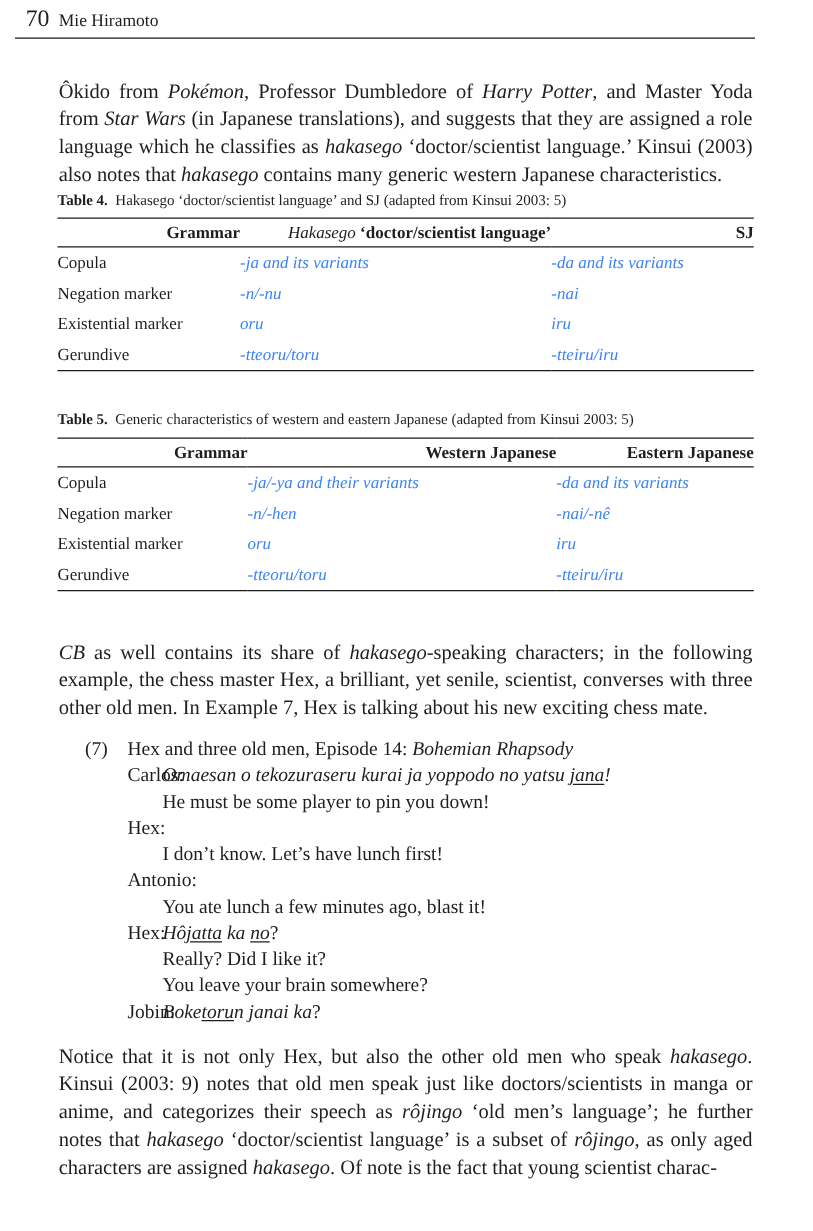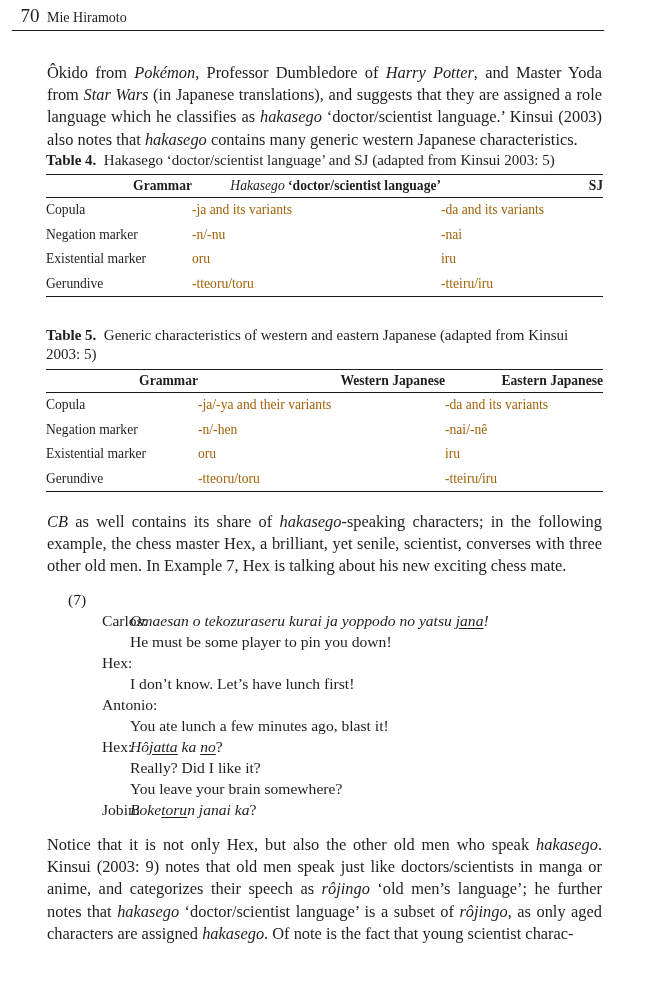--- a/index.html
+++ b/index.html
@@ -19,37 +19,37 @@
     }
     .col {
       position: absolute; left: 46px; width: 557px;
     }
     p.body {
       margin: 1px; font-size: 16.4px; line-height: 22.2px; text-align: justify;
     }
     p.body.last-left { text-align-last: left; }
     i { font-style: italic; }
     .caption {
-      font-size: 15px; line-height: 19px; margin: 0;
+      font-size: 12px; line-height: 19px; margin: 0;
     }
     .caption b { font-weight: bold; }
     table.t {
       border-collapse: collapse; width: 557px; font-size: 13.6px;
     }
     table.t th {
       text-align: right; font-weight: bold; padding: 0; height: 22px;
       border-top: 1.2px solid #1a1a1a; border-bottom: 1.2px solid #1a1a1a;
       vertical-align: middle;
     }
     table.t th i { font-weight: normal; }
     table.t td {
       padding: 0; height: 24.6px; vertical-align: middle;
     }
     table.t tr.last td { border-bottom: 1.2px solid #1a1a1a; }
-    table.t td.it { color: #a16207; }
+    table.t td.it { font-style: italic; color: #3b82f6; }
     .example {
       position: absolute; left: 68px; top: 589px; width: 540px;
       font-size: 15.6px; line-height: 21px;
     }
     .speaker { position: absolute; left: 34px; width: 84px; }
     .utter { margin-left: 62px; }
     .u { text-decoration: underline; text-underline-offset: 2px; }
     .ex-line { position: relative; height: 21px; white-space: nowrap; }
   </style>
 </head>
@@ -140,20 +140,21 @@
     </table>
 </div>
 
 <div class="col" style="top:510px;">
   <p class="body last-left"><i>CB</i><span> as well contains its share of </span><i>hakasego</i><span>-speaking characters; in the following example, the chess master Hex, a brilliant, yet senile, scientist, converses with three other old men. In Example 7, Hex is talking about his new exciting chess mate.</span></p>
 </div>
 
 <div class="example">
   <div class="ex-line">
     <span style="position:absolute;left:0;">(7)</span>
+    <span style="position:absolute;left:34px;"><span>Hex and three old men, Episode 14: </span><i>Bohemian Rhapsody</i></span>
   </div>
 
   <div class="ex-line">
     <span class="speaker">Carlos:</span>
     <span class="utter"><i>Omaesan o tekozuraseru kurai ja yoppodo no yatsu </i><i class="u">jana</i><i>!</i></span>
   </div>
   <div class="ex-line">
     <span class="utter">He must be some player to pin you down!</span>
   </div>
 

